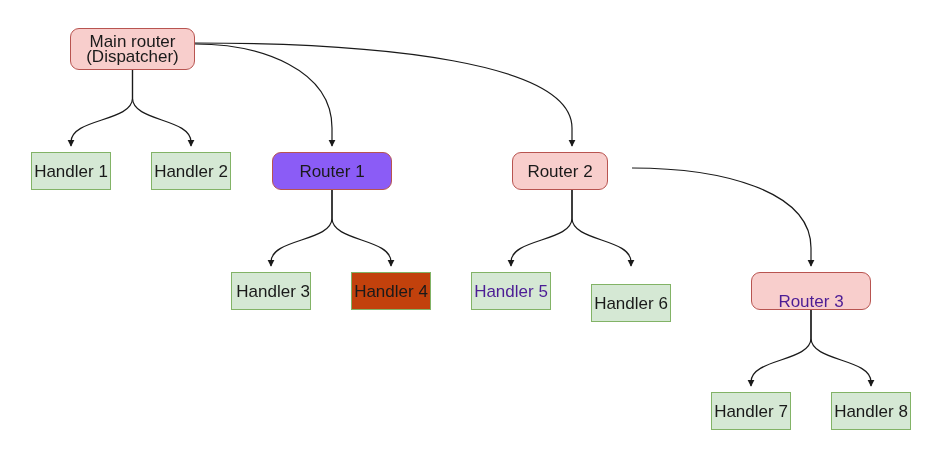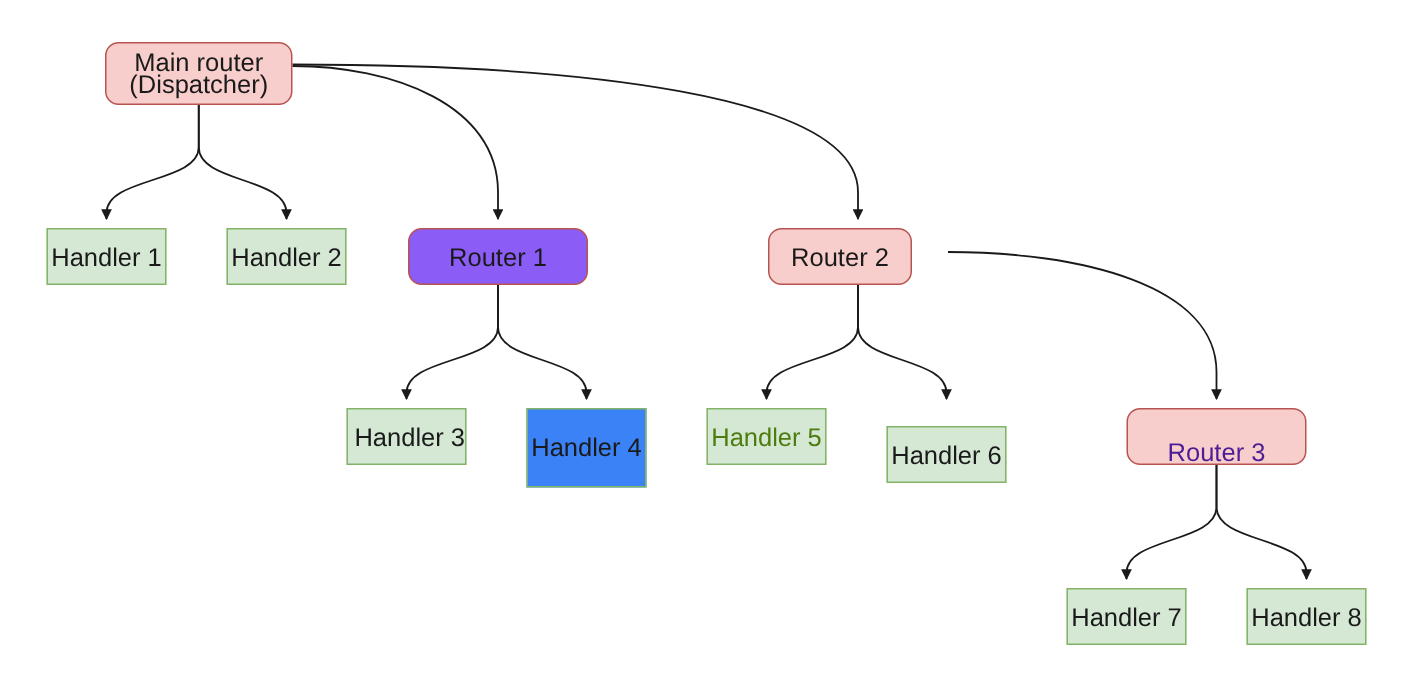--- a/index.html
+++ b/index.html
@@ -75,21 +75,21 @@
   </svg>
 
   <div id="node-layer">
       <div class="node router" style="left: 70px; top: 28px; width: 125px; height: 42px; background: rgb(248, 206, 204); border-color: rgb(184, 84, 80); color: rgb(26, 26, 26);"><span>Main router
 (Dispatcher)</span></div>
       <div class="node handler" style="left: 31px; top: 152px; width: 80px; height: 38px; background: rgb(213, 232, 212); border-color: rgb(130, 179, 102); color: rgb(26, 26, 26);"><span>Handler 1</span></div>
       <div class="node handler" style="left: 151px; top: 152px; width: 80px; height: 38px; background: rgb(213, 232, 212); border-color: rgb(130, 179, 102); color: rgb(26, 26, 26);"><span>Handler 2</span></div>
       <div class="node router" style="left: 272px; top: 152px; width: 120px; height: 38px; background: #8b5cf6; border-color: rgb(184, 84, 80); color: rgb(26, 26, 26);"><span>Router 1</span></div>
       <div class="node router" style="left: 512px; top: 152px; width: 96px; height: 38px; background: rgb(248, 206, 204); border-color: rgb(184, 84, 80); color: rgb(26, 26, 26);"><span>Router 2</span></div>
       <div class="node handler" style="left: 231px; top: 272px; width: 80px; height: 38px; background: rgb(213, 232, 212); border-color: rgb(130, 179, 102); color: rgb(26, 26, 26); align-items: flex-end;"><span>Handler 3</span></div>
-      <div class="node handler" style="left: 351px; top: 272px; width: 80px; height: 53px; background: #3b82f6; border-color: rgb(130, 179, 102); color: rgb(26, 26, 26);"><span>Handler 4</span></div>
-      <div class="node handler" style="left: 471px; top: 272px; width: 80px; height: 38px; background: rgb(213, 232, 212); border-color: rgb(130, 179, 102); color: #4d7c0f;"><span>Handler 5</span></div>
+      <div class="node handler" style="left: 351px; top: 272px; width: 80px; height: 38px; background: #c2410c; border-color: rgb(130, 179, 102); color: rgb(26, 26, 26);"><span>Handler 4</span></div>
+      <div class="node handler" style="left: 471px; top: 272px; width: 80px; height: 38px; background: rgb(213, 232, 212); border-color: rgb(130, 179, 102); color: #4c1d95;"><span>Handler 5</span></div>
       <div class="node handler" style="left: 591px; top: 284px; width: 80px; height: 38px; background: rgb(213, 232, 212); border-color: rgb(130, 179, 102); color: rgb(26, 26, 26);"><span>Handler 6</span></div>
       <div class="node router" style="left: 751px; top: 272px; width: 120px; height: 38px; background: rgb(248, 206, 204); border-color: rgb(184, 84, 80); color: #4c1d95; justify-content: flex-end;"><span>Router 3</span></div>
       <div class="node handler" style="left: 711px; top: 392px; width: 80px; height: 38px; background: rgb(213, 232, 212); border-color: rgb(130, 179, 102); color: rgb(26, 26, 26);"><span>Handler 7</span></div>
       <div class="node handler" style="left: 831px; top: 392px; width: 80px; height: 38px; background: rgb(213, 232, 212); border-color: rgb(130, 179, 102); color: rgb(26, 26, 26);"><span>Handler 8</span></div>
     </div>
 
 </div>
 
 </body></html>

